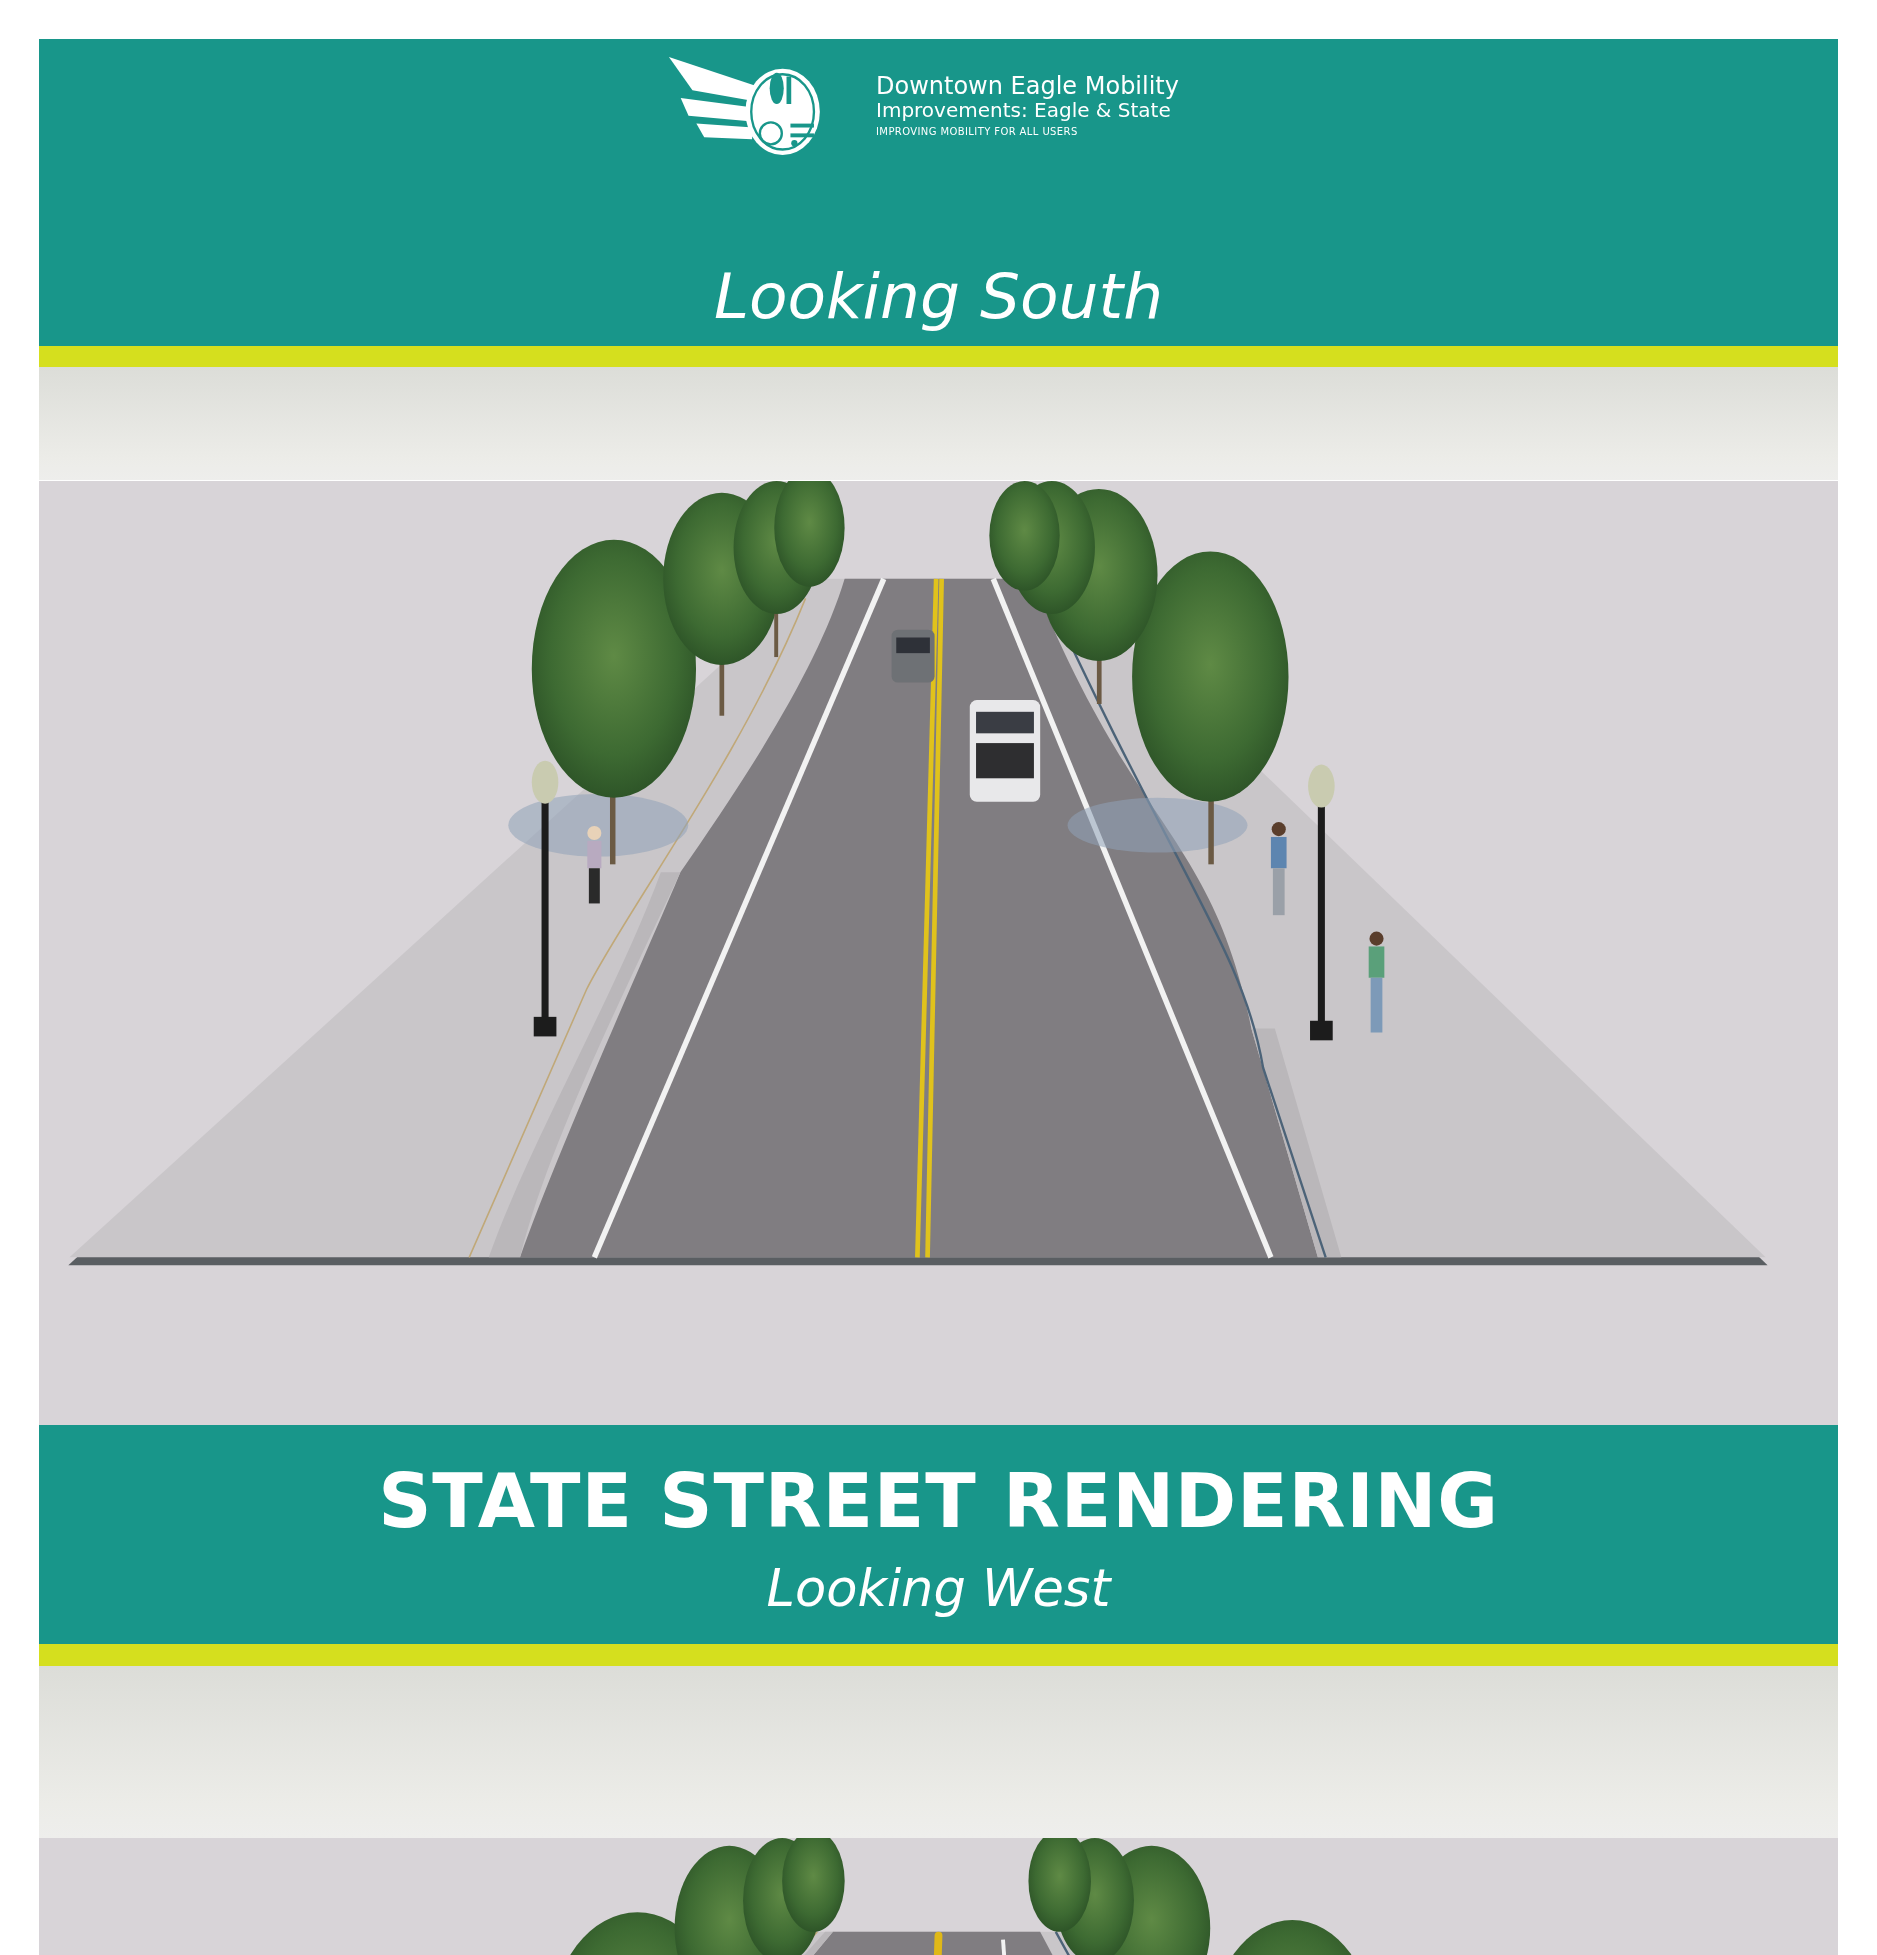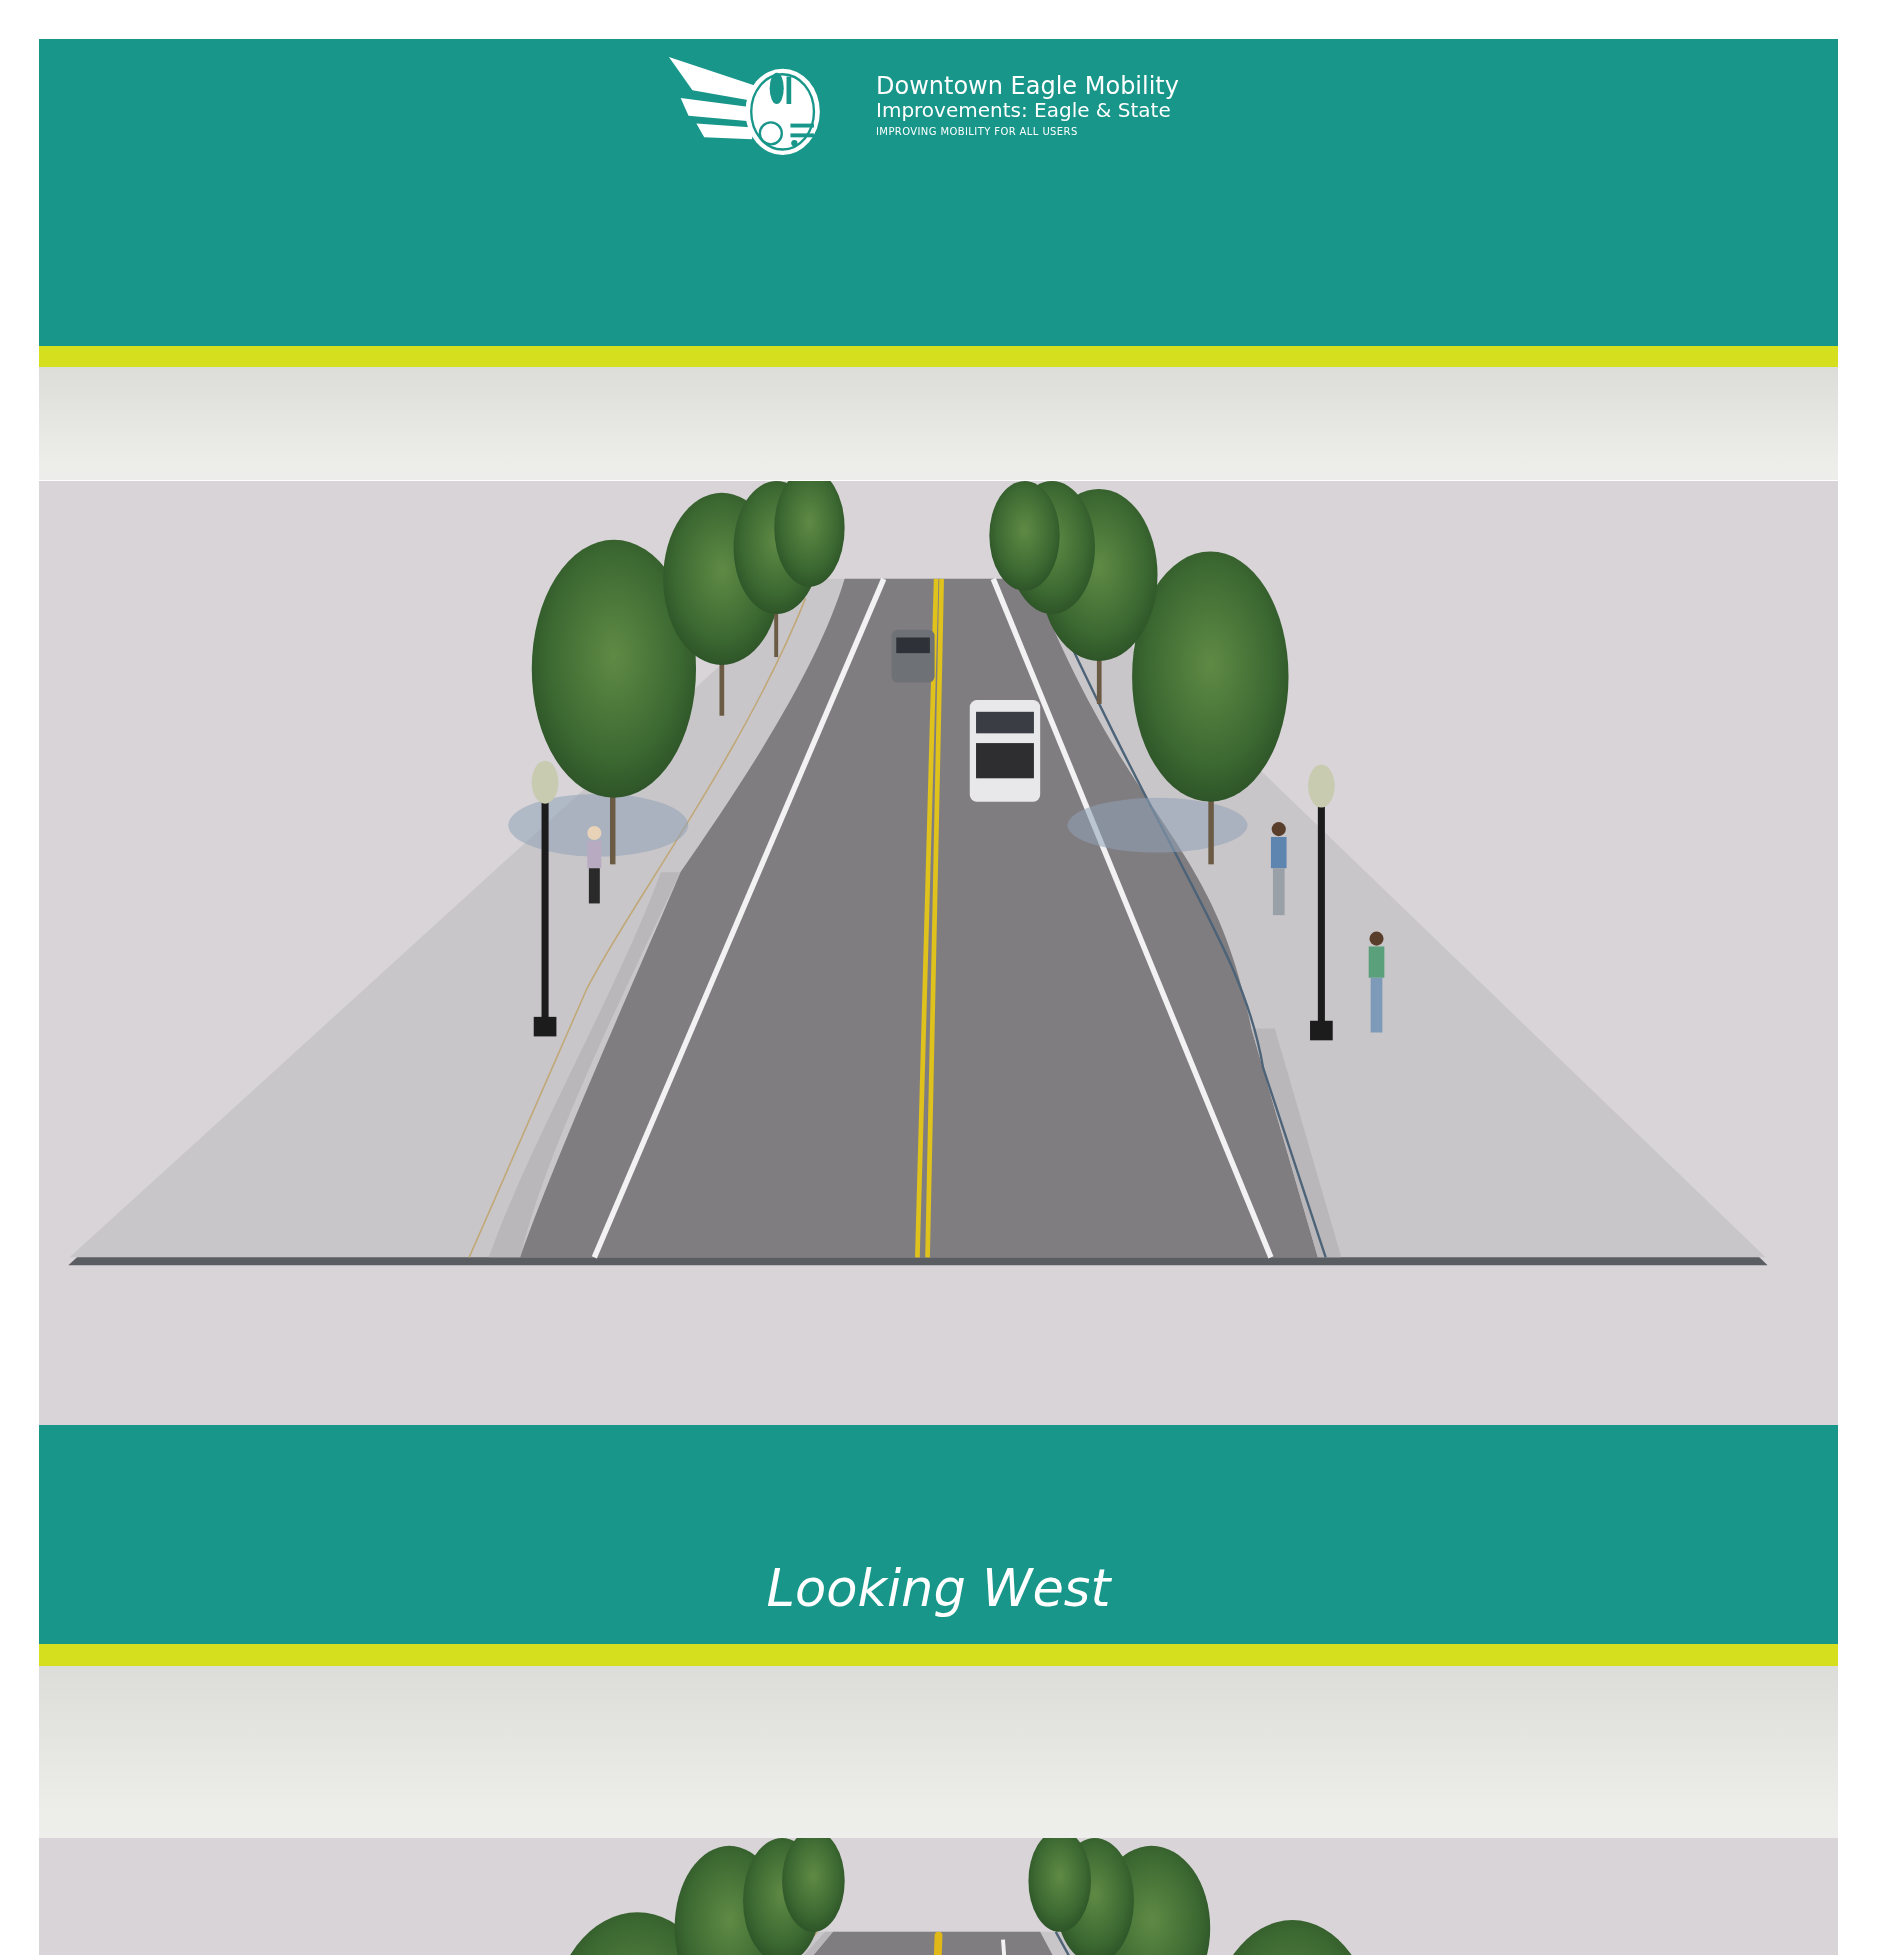--- a/index.html
+++ b/index.html
@@ -37,20 +37,21 @@
     <rect x="310" y="60" width="12" height="70" fill="#18968a"></rect>
     <circle cx="270" cy="205" r="28" fill="none" stroke="#18968a" stroke-width="6"></circle>
     <rect x="320" y="180" width="60" height="10" fill="#18968a"></rect>
     <rect x="320" y="205" width="60" height="10" fill="#18968a"></rect>
     <circle cx="330" cy="230" r="8" fill="#18968a"></circle>
   </svg>
   <div class="logo-text" style="top:33px;font-size:24px;">Downtown Eagle Mobility</div>
   <div class="logo-text" style="top:59px;font-size:20px;">Improvements: Eagle &amp; State</div>
   <div class="logo-text" style="top:87px;font-size:10px;letter-spacing:0.4px;">IMPROVING MOBILITY FOR ALL USERS</div>
 
+  <div class="subtitle" style="top:219px;font-size:63px;line-height:78px;">Looking South</div>
 
   <div class="lime" style="top:307px;height:21.5px;"></div>
   <div class="haze" style="top:328px;height:113px;"></div>
 
   <div class="render" style="top:442px;height:945px;">
     <svg width="1799" height="945" viewBox="0 0 4600 2416">
       <defs>
         <radialGradient id="tree" cx="50%" cy="45%" r="55%">
           <stop offset="0%" stop-color="#5f8a45"></stop>
           <stop offset="70%" stop-color="#3d6a32"></stop>
@@ -134,20 +135,21 @@
         <rect x="2380" y="560" width="180" height="260" rx="18" fill="#e8e8ea"></rect>
         <rect x="2396" y="590" width="148" height="55" fill="#3a3d44"></rect>
         <rect x="2396" y="670" width="148" height="90" fill="#2e2e30"></rect>
       </g>
     </svg>
   </div>
 </div>
 
 <div class="panel" style="top:1425px;height:1365px;">
   <div class="teal" style="top:0;height:219px;"></div>
+  <div class="title" style="top:31px;font-size:74px;line-height:90px;">STATE STREET RENDERING</div>
   <div class="subtitle" style="top:125px;font-size:51px;line-height:78px;">Looking West</div>
   <div class="lime" style="top:219px;height:21.5px;"></div>
   <div class="haze" style="top:241px;height:172px;"></div>
 
   <div class="render" style="top:413px;height:952px;">
     <svg width="1799" height="952" viewBox="0 0 4600 2435">
       <defs>
         <radialGradient id="tree2" cx="50%" cy="45%" r="55%">
           <stop offset="0%" stop-color="#5f8a45"></stop>
           <stop offset="70%" stop-color="#3d6a32"></stop>

